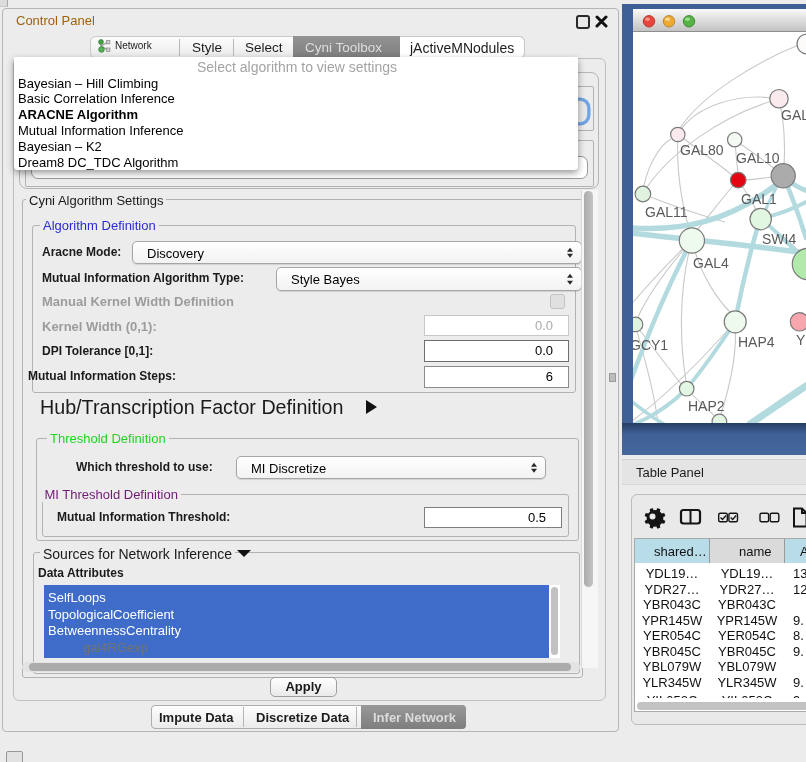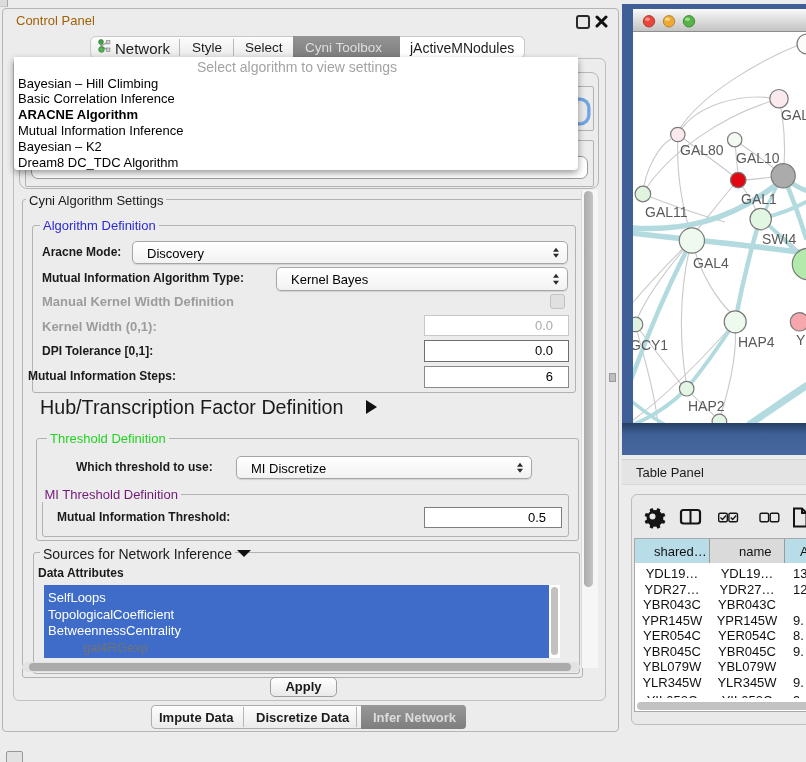--- a/index.html
+++ b/index.html
@@ -2,21 +2,21 @@
 <html><head>
 <meta charset="utf-8">
 <style>
   html,body{margin:0;padding:0;}
   body{width:806px;height:762px;background:#ececec;font-family:"Liberation Sans",sans-serif;position:relative;overflow:hidden;}
   .abs{position:absolute;}
   .lbl{position:absolute;font-size:12px;color:#1a1a1a;font-weight:bold;white-space:nowrap;}
   .glbl{position:absolute;font-size:13px;color:#9c9c9c;font-weight:bold;white-space:nowrap;}
   .group{position:absolute;border:1px solid #b2b2b2;border-radius:3px;}
   .gtitle{position:absolute;font-size:13px;background:#ececec;padding:0 3px;white-space:nowrap;}
-  .combo{position:absolute;background:linear-gradient(#ffffff,#f2f2f2);border:1px solid #a6a6a6;border-radius:5px;box-shadow:0 1px 1px rgba(0,0,0,0.12);}
+  .combo{position:absolute;background:linear-gradient(#ffffff,#f2f2f2);border:1px solid #a6a6a6;border-radius:5px;box-shadow:0 1px 1px rgba(0,0,0,0.12);padding-left:14px;}
   .combo .ct{position:absolute;left:14px;top:3.5px;font-size:13px;color:#000;white-space:nowrap;}
   .spin{position:absolute;right:8px;top:50%;transform:translateY(-50%);}
   .spin .u{display:block;width:0;height:0;border-left:3.5px solid transparent;border-right:3.5px solid transparent;border-bottom:4.5px solid #2a2a2a;margin-bottom:2.5px;}
   .spin .d{display:block;width:0;height:0;border-left:3.5px solid transparent;border-right:3.5px solid transparent;border-top:4.5px solid #2a2a2a;}
   .tf{position:absolute;background:#fff;font-size:13px;text-align:right;padding-right:15px;box-sizing:border-box;}
   .prow{position:absolute;font-size:13px;color:#000;white-space:nowrap;}
 </style>
 </head>
 <body>
 
@@ -31,21 +31,21 @@
   </svg>
 
 <div class="abs" style="left:90px;top:36px;width:435px;height:23px;border-radius:6px;background:linear-gradient(#fdfdfd,#e9e9e9);border:1px solid #c9c9c9;box-sizing:border-box;"></div>
 <svg class="abs" style="left:97px;top:38px;" width="15" height="16">
  <path d="M4 4 L4 12 M4 8 L11 4 M4 8 L11 12" stroke="#9a9a9a" stroke-width="1.2" fill="none"></path>
  <circle cx="4" cy="4" r="2.4" fill="#46a546" stroke="#2d7a2d" stroke-width="0.7"></circle>
  <circle cx="4.5" cy="11.5" r="2.8" fill="#55b555" stroke="#2d7a2d" stroke-width="0.7"></circle>
  <rect x="9.5" y="2.5" width="3.4" height="3.4" fill="#cfcfcf" stroke="#8a8a8a" stroke-width="0.7"></rect>
  <rect x="9.5" y="10" width="3.4" height="3.4" fill="#cfcfcf" stroke="#8a8a8a" stroke-width="0.7"></rect>
 </svg>
-<div class="abs" style="left:115px;top:40px;font-size:15px;color:#1c1c1c;">Network</div>
+<div class="abs" style="left:115px;top:40px;font-size:10px;color:#1c1c1c;">Network</div>
 <div class="abs" style="left:179px;top:39px;width:1px;height:17px;background:#b8b8b8;"></div>
 <div class="abs" style="left:192px;top:40px;font-size:13.5px;color:#1c1c1c;">Style</div>
 <div class="abs" style="left:233px;top:39px;width:1px;height:17px;background:#b8b8b8;"></div>
 <div class="abs" style="left:245px;top:40px;font-size:13.5px;color:#1c1c1c;">Select</div>
 <div class="abs" style="left:293px;top:36px;width:107px;height:23px;background:linear-gradient(#949494,#7c7c7c);"></div>
 <div class="abs" style="left:305px;top:40px;font-size:13.5px;color:#dedede;">Cyni Toolbox</div>
 <div class="abs" style="left:400px;top:36px;width:125px;height:23px;background:#fff;border:1px solid #c9c9c9;border-left:none;border-radius:0 6px 6px 0;box-sizing:border-box;"></div>
 <div class="abs" style="left:410px;top:40px;font-size:14px;color:#1c1c1c;">jActiveMNodules</div>
 
 <div class="abs" style="left:13px;top:58px;width:593px;height:643px;border:1px solid #c0c0c0;border-radius:6px;box-sizing:border-box;"></div>
@@ -65,21 +65,21 @@
 <div class="lbl" style="left:42px;top:245px;">Aracne Mode:</div>
 <div class="combo" style="left:132px;top:241px;width:434px;height:21px;">
     <span class="ct">Discovery</span>
     <span class="spin">
       <span class="u"></span>
       <span class="d"></span>
     </span>
   </div>
 <div class="lbl" style="left:42px;top:271px;">Mutual Information Algorithm Type:</div>
 <div class="combo" style="left:276px;top:267px;width:290px;height:22px;">
-    <span class="ct">Kernel Bayes</span>
+    <span class="ct">Style Bayes</span>
     <span class="spin">
       <span class="u"></span>
       <span class="d"></span>
     </span>
   </div>
 <div class="glbl" style="left:42px;top:294px;">Manual Kernel Width Definition</div>
 <div class="abs" style="left:550px;top:294px;width:13px;height:13px;background:#e0e0e0;border:1px solid #c2c2c2;border-radius:3px;"></div>
 <div class="glbl" style="left:42px;top:319px;">Kernel Width (0,1):</div>
 <div class="tf" style="left:424px;top:315px;width:145px;height:21px;border:1px solid #c8c8c8;color:#aaaaaa;line-height:19px;">0.0</div>
 <div class="lbl" style="left:42px;top:344px;">DPI Tolerance [0,1]:</div>

